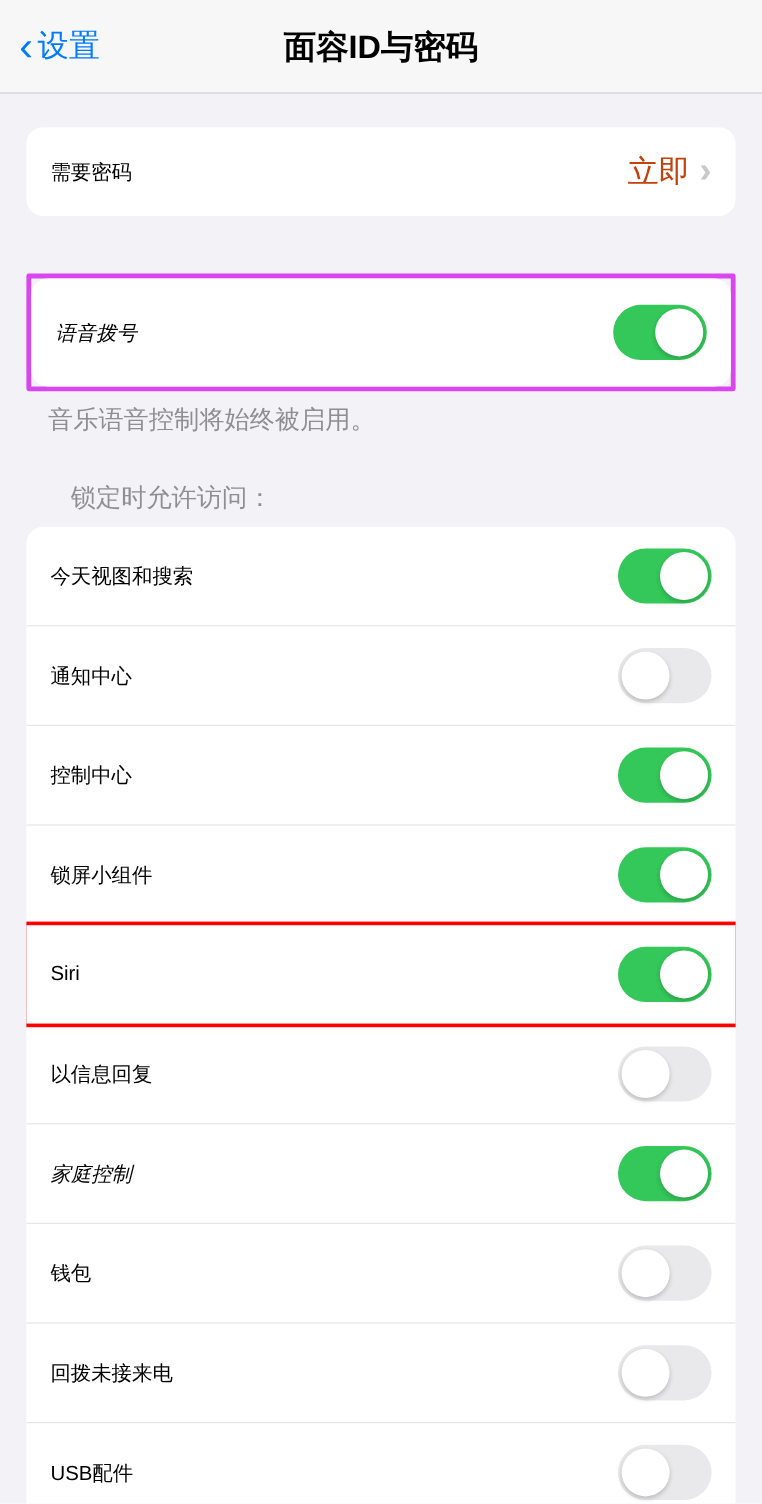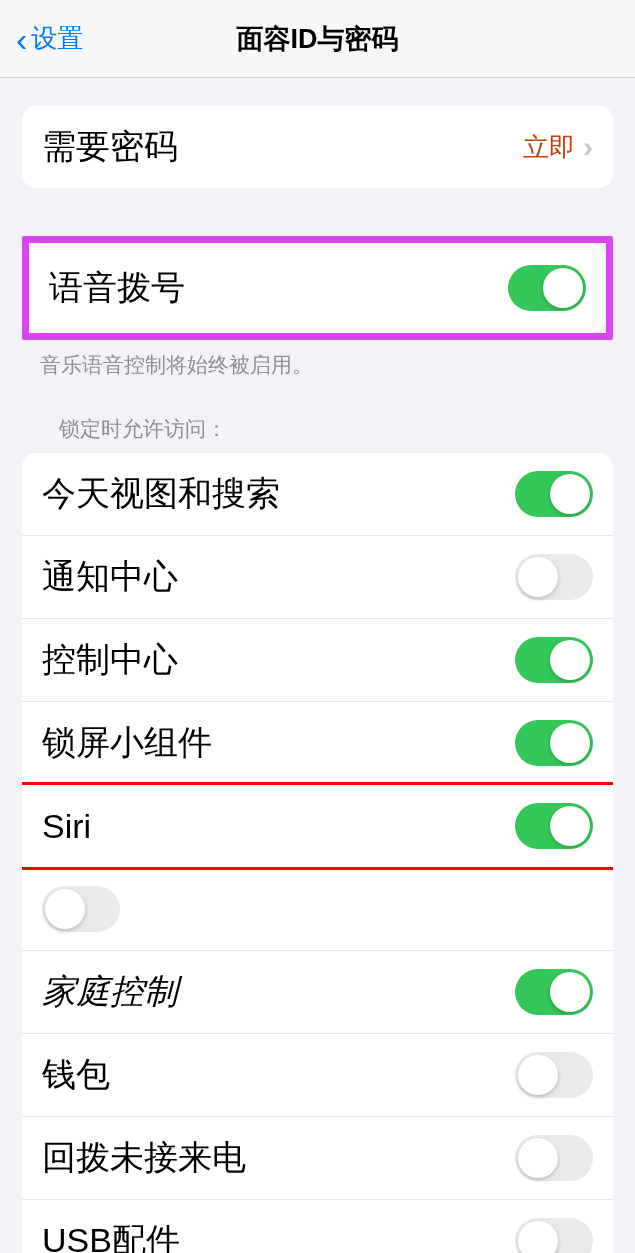--- a/index.html
+++ b/index.html
@@ -60,21 +60,21 @@
       align-items: center;
       padding: 18px 20px;
       min-height: 74px;
       border-bottom: 1px solid #e5e5ea;
     }
     .row:last-child {
       border-bottom: none;
     }
     .row-label {
       flex: 1;
-      font-size: 34px;
+      font-size: 17px;
       color: #000;
     }
     .row-value {
       font-size: 26px;
       color: #c2410c;
       margin-right: 8px;
     }
     .chevron-right {
       color: #c7c7cc;
       font-size: 30px;
@@ -113,22 +113,23 @@
       top: 3px;
       box-shadow: 0 2px 4px rgba(0,0,0,0.2);
     }
     .toggle-on .toggle-knob {
       right: 3px;
     }
     .toggle-off .toggle-knob {
       left: 3px;
     }
     .highlight-box {
-      border: 7px solid #d946ef;
+      border: 4px solid #d946ef;
       border-radius: 2px;
+      font-style: italic;
     }
     .highlight-wrap {
       margin: 0 22px;
       padding: 0;
     }
     .highlight-wrap .card {
       margin: 0;
       border-radius: 14px;
     }
     .highlight-wrap.first .card {
@@ -210,20 +211,21 @@
           </div>
         </div>
         <div class="row" style="position: relative;">
           <div class="row-label">Siri</div>
           <div class="toggle toggle-on">
             <div class="toggle-knob"></div>
           </div>
           <div class="row-highlight-overlay"></div>
         </div>
         <div class="row" style="position: relative;">
+          <div class="row-label">以信息回复</div>
           <div class="toggle toggle-off">
             <div class="toggle-knob"></div>
           </div>
         </div>
         <div class="row" style="position: relative; font-style: italic;">
           <div class="row-label">家庭控制</div>
           <div class="toggle toggle-on">
             <div class="toggle-knob"></div>
           </div>
         </div>

